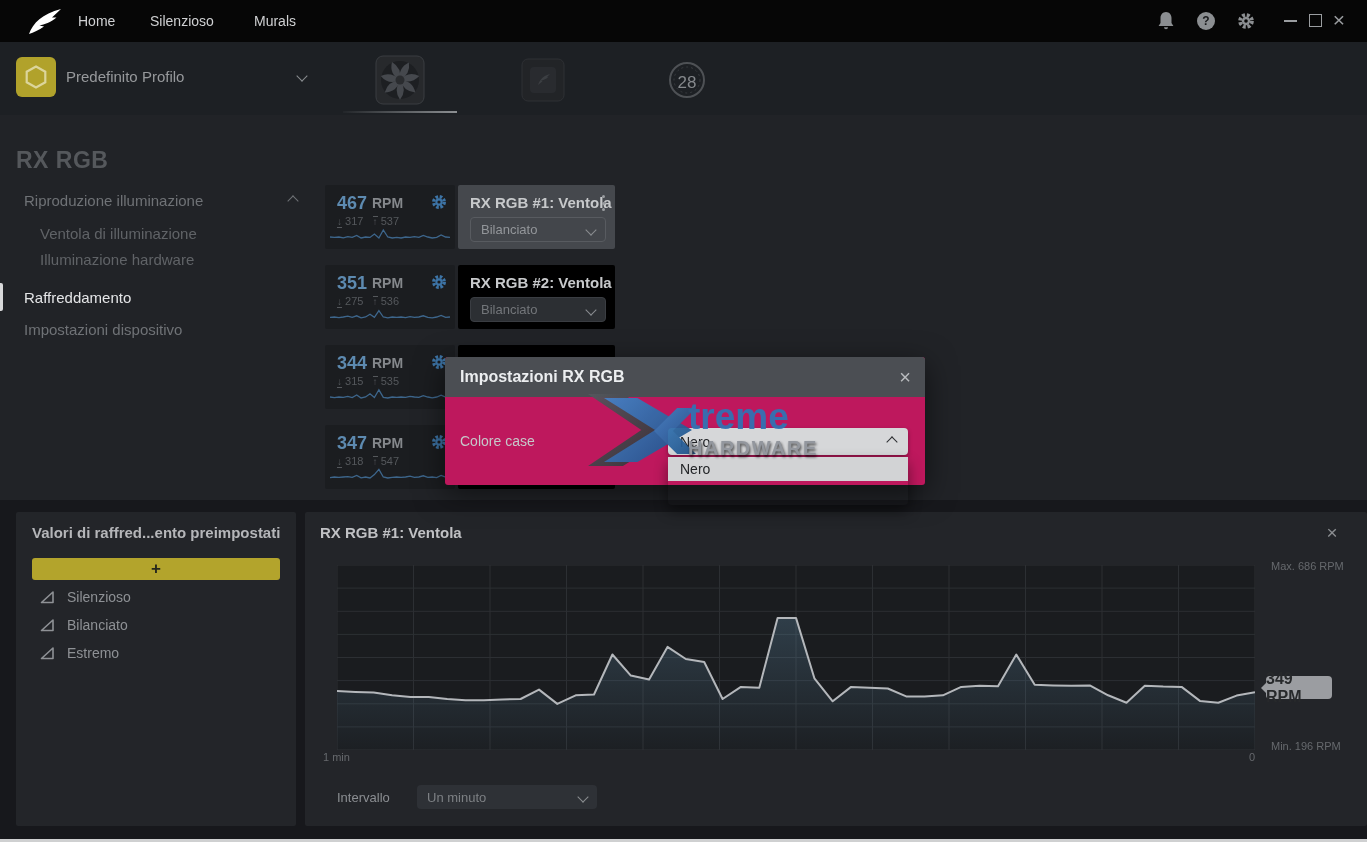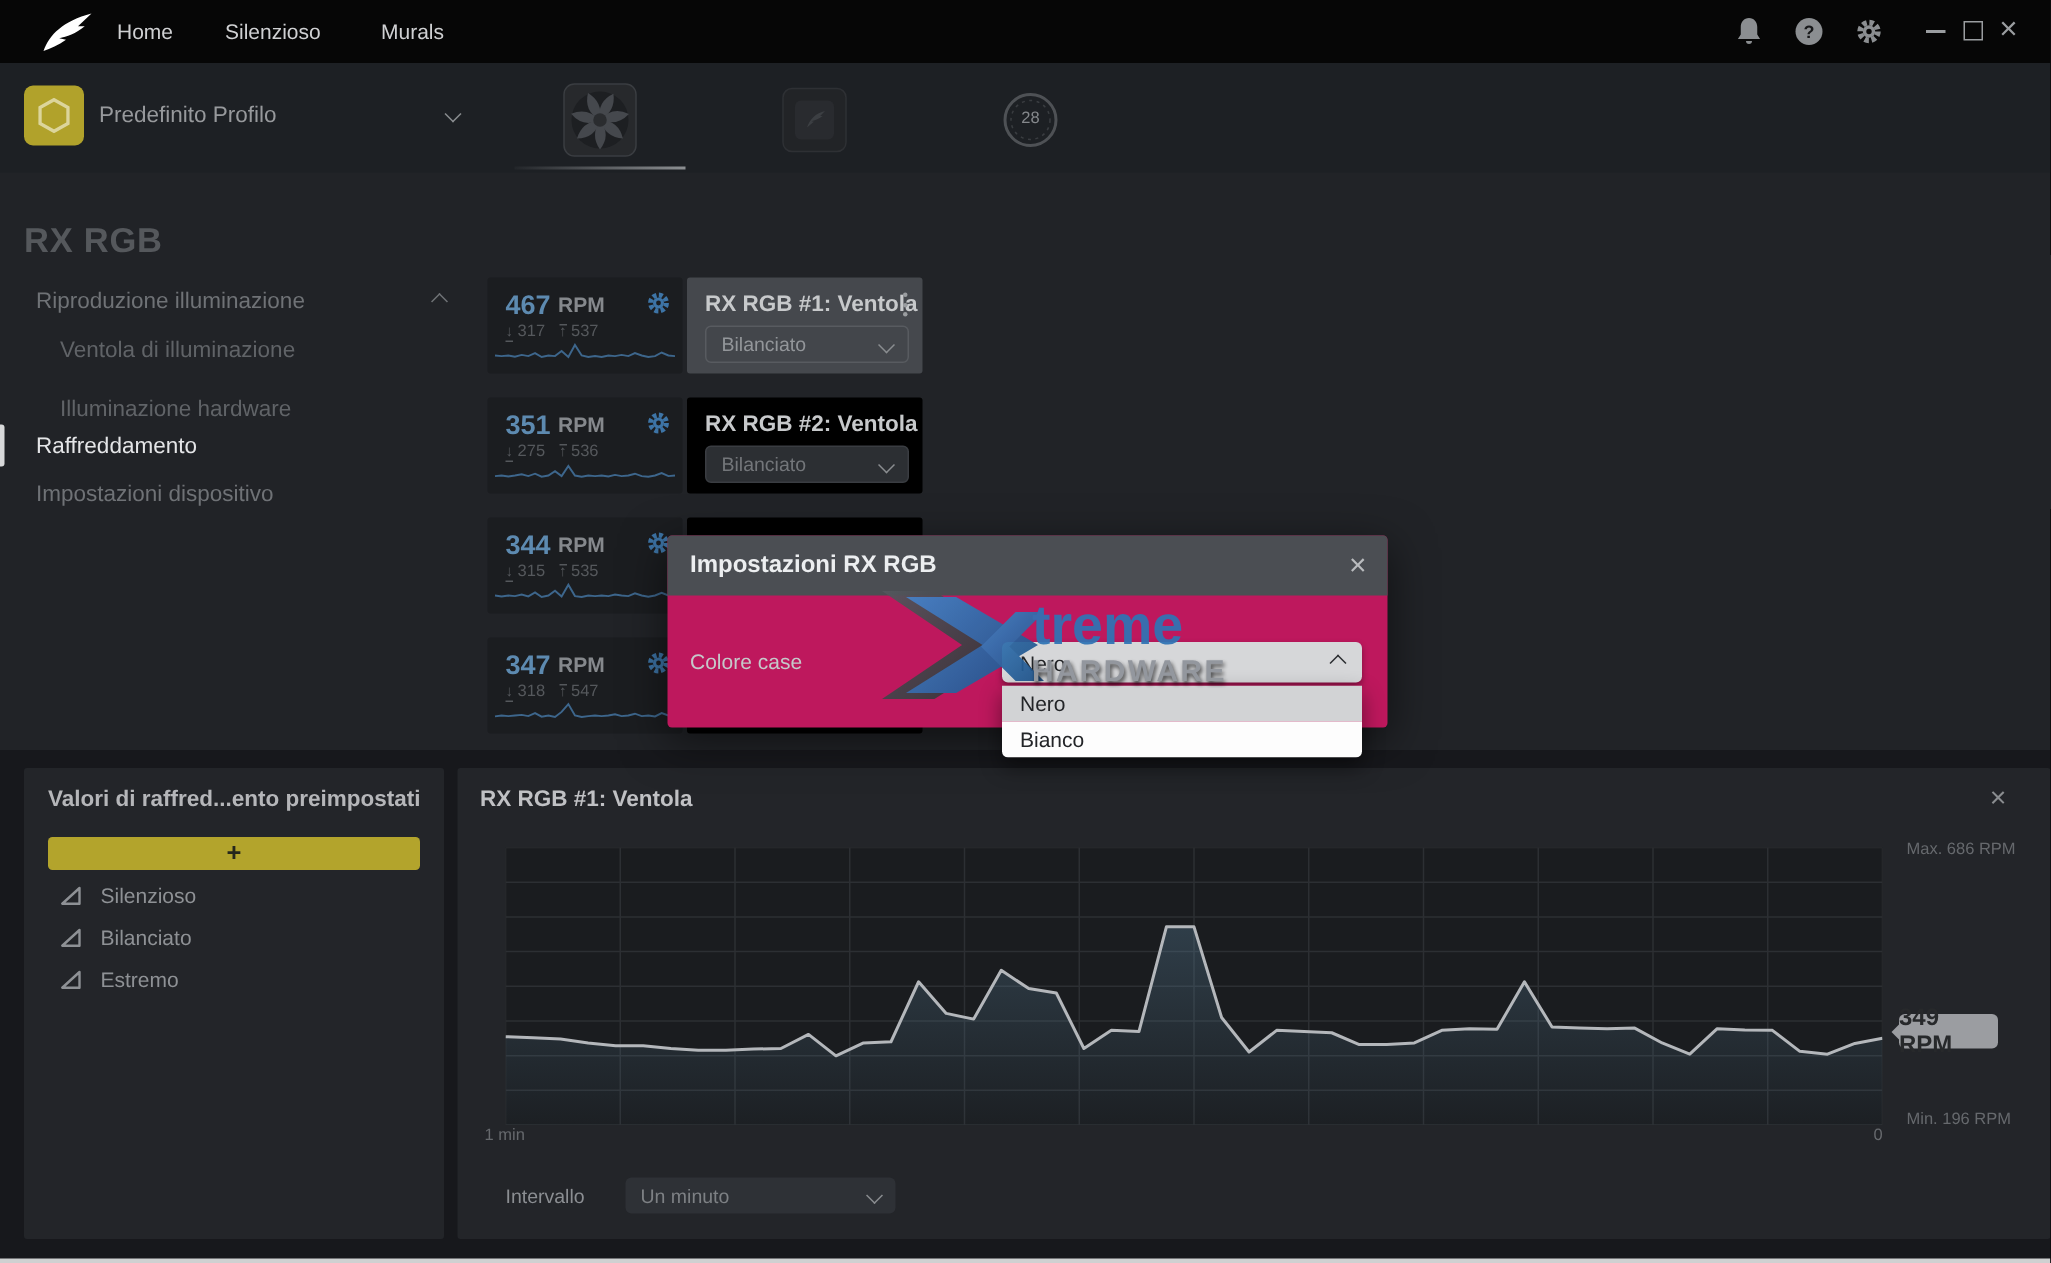--- a/index.html
+++ b/index.html
@@ -179,28 +179,28 @@
       <rect x="9" y="9" width="26" height="26" rx="4" fill="#292b2f"></rect>
       <path d="M17 27 C19 21 23 17.5 29 16 L25.8 19.3 L27.5 19.3 C24.8 21.3 22 22.3 20 22.8 L21.6 23.2 C20 24.6 18.3 26 17 27 Z" fill="#3c3f43"></path>
     </svg>
   </div>
 
   <div class="abs tab" style="left:666px;top:59px;width:42px;height:42px;">
     <svg width="42" height="42" viewBox="0 0 42 42">
       <circle cx="21" cy="21" r="17" fill="none" stroke="#4e5155" stroke-width="2"></circle>
       <circle cx="21" cy="21" r="13" fill="none" stroke="#3a3d41" stroke-width="1" stroke-dasharray="2 3"></circle>
     </svg>
-    <div class="abs" style="left:0;top:14px;width:42px;text-align:center;font-size:11px;color:#85888c;">28</div>
+    <div class="abs" style="left:0;top:14px;width:42px;text-align:center;font-size:17px;color:#85888c;">28</div>
   </div>
 
   <div class="abs sb-title">RX RGB</div>
   <div class="abs sb-item" style="left:24px;top:192px;color:#6f7276;">Riproduzione illuminazione</div>
   <span class="abs chev up" style="left:289px;top:197px;border-color:#6f7276;"></span>
   <div class="abs sb-item" style="left:40px;top:225px;color:#606367;">Ventola di illuminazione</div>
-  <div class="abs sb-item" style="left:40px;top:264px;color:#606367;">Illuminazione hardware</div>
+  <div class="abs sb-item" style="left:40px;top:251px;color:#606367;">Illuminazione hardware</div>
   <div class="abs sb-ind"></div>
   <div class="abs sb-item" style="left:24px;top:289px;color:#e4e5e7;">Raffreddamento</div>
   <div class="abs sb-item" style="left:24px;top:321px;color:#6f7276;">Impostazioni dispositivo</div>
 
   <div class="abs rpm-tile" style="left:325px;top:185px;">
     <span class="rpm-big">467</span>
     <span class="rpm-unit">RPM</span>
     <span class="rpm-mm"><span class="mmbar dn">↓</span> <span>317</span>&nbsp;&nbsp;&nbsp;<span class="mmbar up">↑</span> <span>537</span></span>
     <span class="gear-slot" style="right:8px;top:9px;"><svg viewBox="-10 -10 20 20" width="100%" height="100%">
           <circle r="6.6" fill="none" stroke="currentColor" stroke-width="4.2" stroke-dasharray="3.2 2"></circle>
@@ -354,21 +354,20 @@
     <div class="modal-title">Impostazioni RX RGB</div>
     <div class="modal-close">×</div>
     <div class="modal-label">Colore case</div>
   </div>
   <div class="abs dd-control">
     <span class="lbl">Nero</span>
     <span class="chev up"></span>
   </div>
   <div class="abs dd-list">
     <div class="dd-opt sel-opt">Nero</div>
-    <div class="dd-opt plain">Bianco</div>
   </div>
 
   <div class="abs watermark">
     <div class="wm-arrow wm-dark"></div>
     <div class="wm-arrow wm-blue"></div>
     <div class="wm-chevL"></div>
     <div class="wm-treme">treme</div>
     <div class="wm-hw">HARDWARE</div>
   </div>
 

